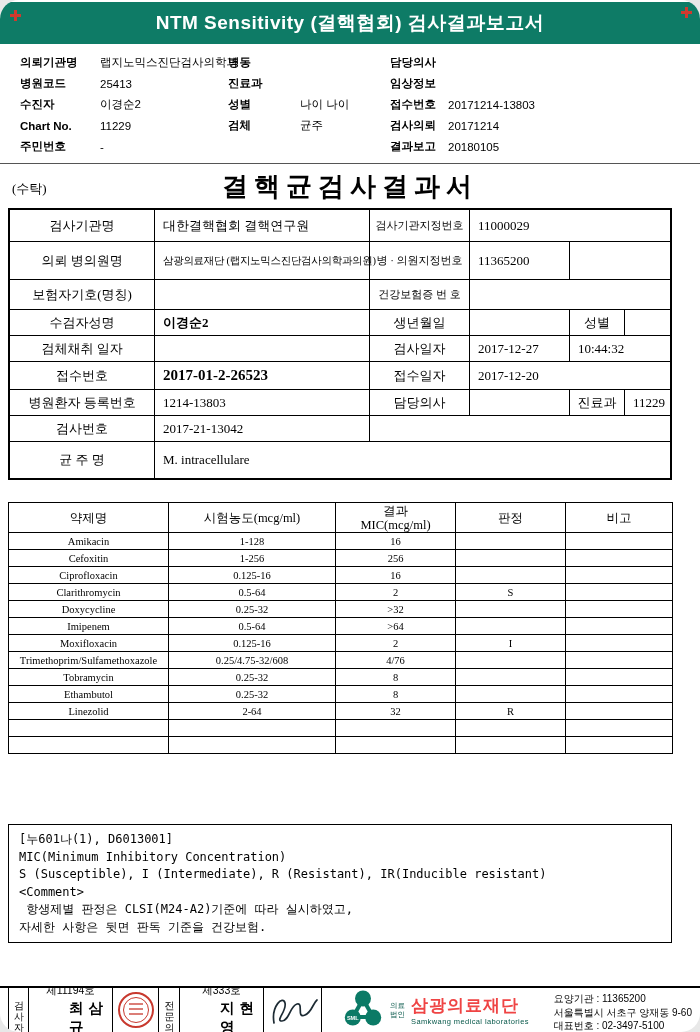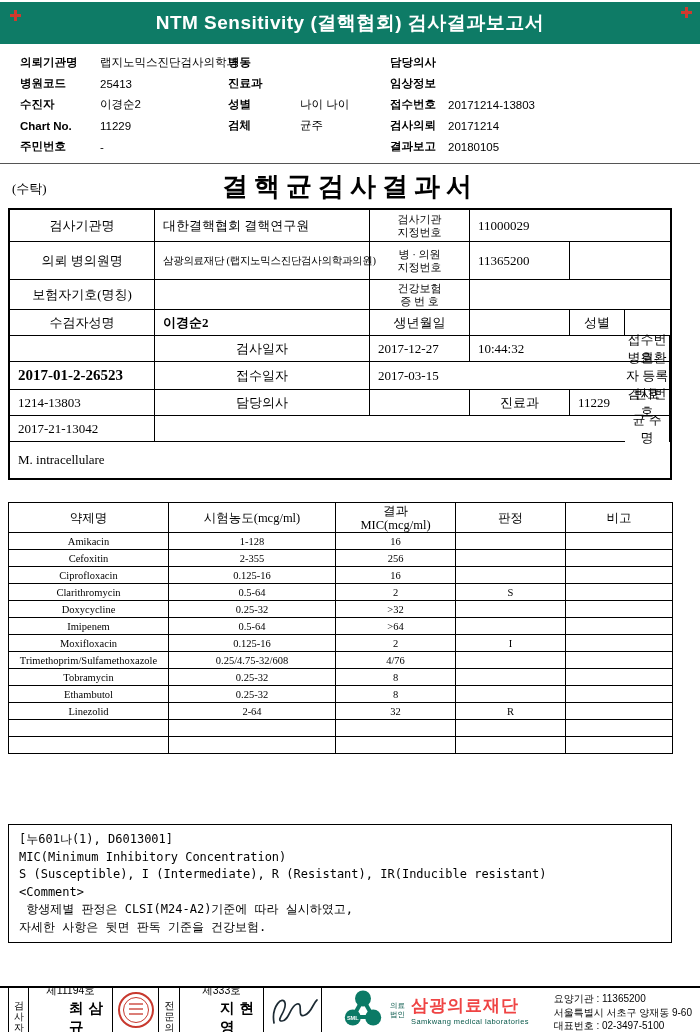--- a/index.html
+++ b/index.html
@@ -1,19 +1,19 @@
 <!DOCTYPE html>
 <html><head>
 <meta charset="utf-8">
 <style>
   * { margin:0; padding:0; box-sizing:border-box; }
   html,body { background:#e8e8e8; }
   body { font-family:"Liberation Sans", sans-serif; color:#000; }
   .page { position:relative; width:700px; height:1032px; background:#fff; margin:0 auto;
-          display:flex; flex-direction:column; overflow:hidden; }
+          display:flex; flex-direction:column; overflow:hidden;border-radius:19px; }
 
   
   .topbar { position:relative; margin-top:2px; height:42px; background:#0e7b66; color:#fff;
             display:flex; align-items:center; justify-content:center;
             font-size:19px; font-weight:bold; letter-spacing:0.5px; }
   .cross { position:absolute; width:11px; height:11px; }
   .cross::before { content:""; position:absolute; left:4px; top:0; width:3px; height:11px; background:#d03a2e; }
   .cross::after  { content:""; position:absolute; left:0; top:4px; width:11px; height:3px; background:#d03a2e; }
   .cross.left  { left:10px; top:8px; }
   .cross.right { right:8px; top:5px; }
@@ -42,21 +42,21 @@
   .doc-table { margin:2px 8px 0 8px; width:664px;
                display:grid;
                grid-template-columns:145px 215px 100px 100px 55px 1fr;
                grid-template-rows:32px 38px 30px 26px 26px 28px 26px 26px 36px;
                border:2px solid #000;
                font-family:"Liberation Serif", serif; font-size:13px; }
   .cell { border-right:1.5px solid #000; border-bottom:1.5px solid #000;
           display:flex; align-items:center; justify-content:center; overflow:visible; }
   .cell.lab { text-align:center; }
   .cell.val { justify-content:flex-start; padding-left:8px; }
-  .cell.two { flex-direction:column; font-size:11px; line-height:13px; }
+  .cell.two { flex-direction:row; font-size:11px; line-height:13px; }
   .cell.bold { font-weight:bold; }
   .cell.big { font-weight:bold; font-size:15px; }
   .cell.small { font-size:10.5px; letter-spacing:-0.3px; white-space:nowrap; }
   .span2 { grid-column:span 2; } .span3 { grid-column:span 3; }
   .span4 { grid-column:span 4; } .span5 { grid-column:span 5;text-align:right; }
   .br0 { border-right:none; } .bb0 { border-bottom:none; }
 
   
   .drug-table { margin:22px 8px 0 8px; width:664px; border-collapse:collapse; table-layout:fixed;
                 font-family:"Liberation Serif", serif; }
@@ -184,29 +184,30 @@
     </div>
     <div class="cell span3 br0"></div>
 
     <div class="cell lab">수검자성명</div>
     <div class="cell val bold">이경순2</div>
     <div class="cell lab">생년월일</div>
     <div class="cell"></div>
     <div class="cell lab">성별</div>
     <div class="cell br0"></div>
 
+    <div class="cell lab">검체채취 일자</div>
     <div class="cell"></div>
     <div class="cell lab">검사일자</div>
     <div class="cell val">2017-12-27</div>
     <div class="cell val span2 br0">10:44:32</div>
 
     <div class="cell lab">접수번호</div>
     <div class="cell val big">2017-01-2-26523</div>
     <div class="cell lab">접수일자</div>
-    <div class="cell val span3 br0">2017-03-15</div>
+    <div class="cell val span3 br0">2017-12-20</div>
 
     <div class="cell lab">병원환자 등록번호</div>
     <div class="cell val">1214-13803</div>
     <div class="cell lab">담당의사</div>
     <div class="cell"></div>
     <div class="cell lab">진료과</div>
     <div class="cell val br0">11229</div>
 
     <div class="cell lab">검사번호</div>
     <div class="cell val">2017-21-13042</div>
@@ -237,21 +238,21 @@
     <tbody>
         <tr>
           <td>Amikacin</td>
           <td>1-128</td>
           <td>16</td>
           <td></td>
           <td></td>
         </tr>
         <tr>
           <td>Cefoxitin</td>
-          <td>2-355</td>
+          <td>1-256</td>
           <td>256</td>
           <td></td>
           <td></td>
         </tr>
         <tr>
           <td>Ciprofloxacin</td>
           <td>0.125-16</td>
           <td>16</td>
           <td></td>
           <td></td>

